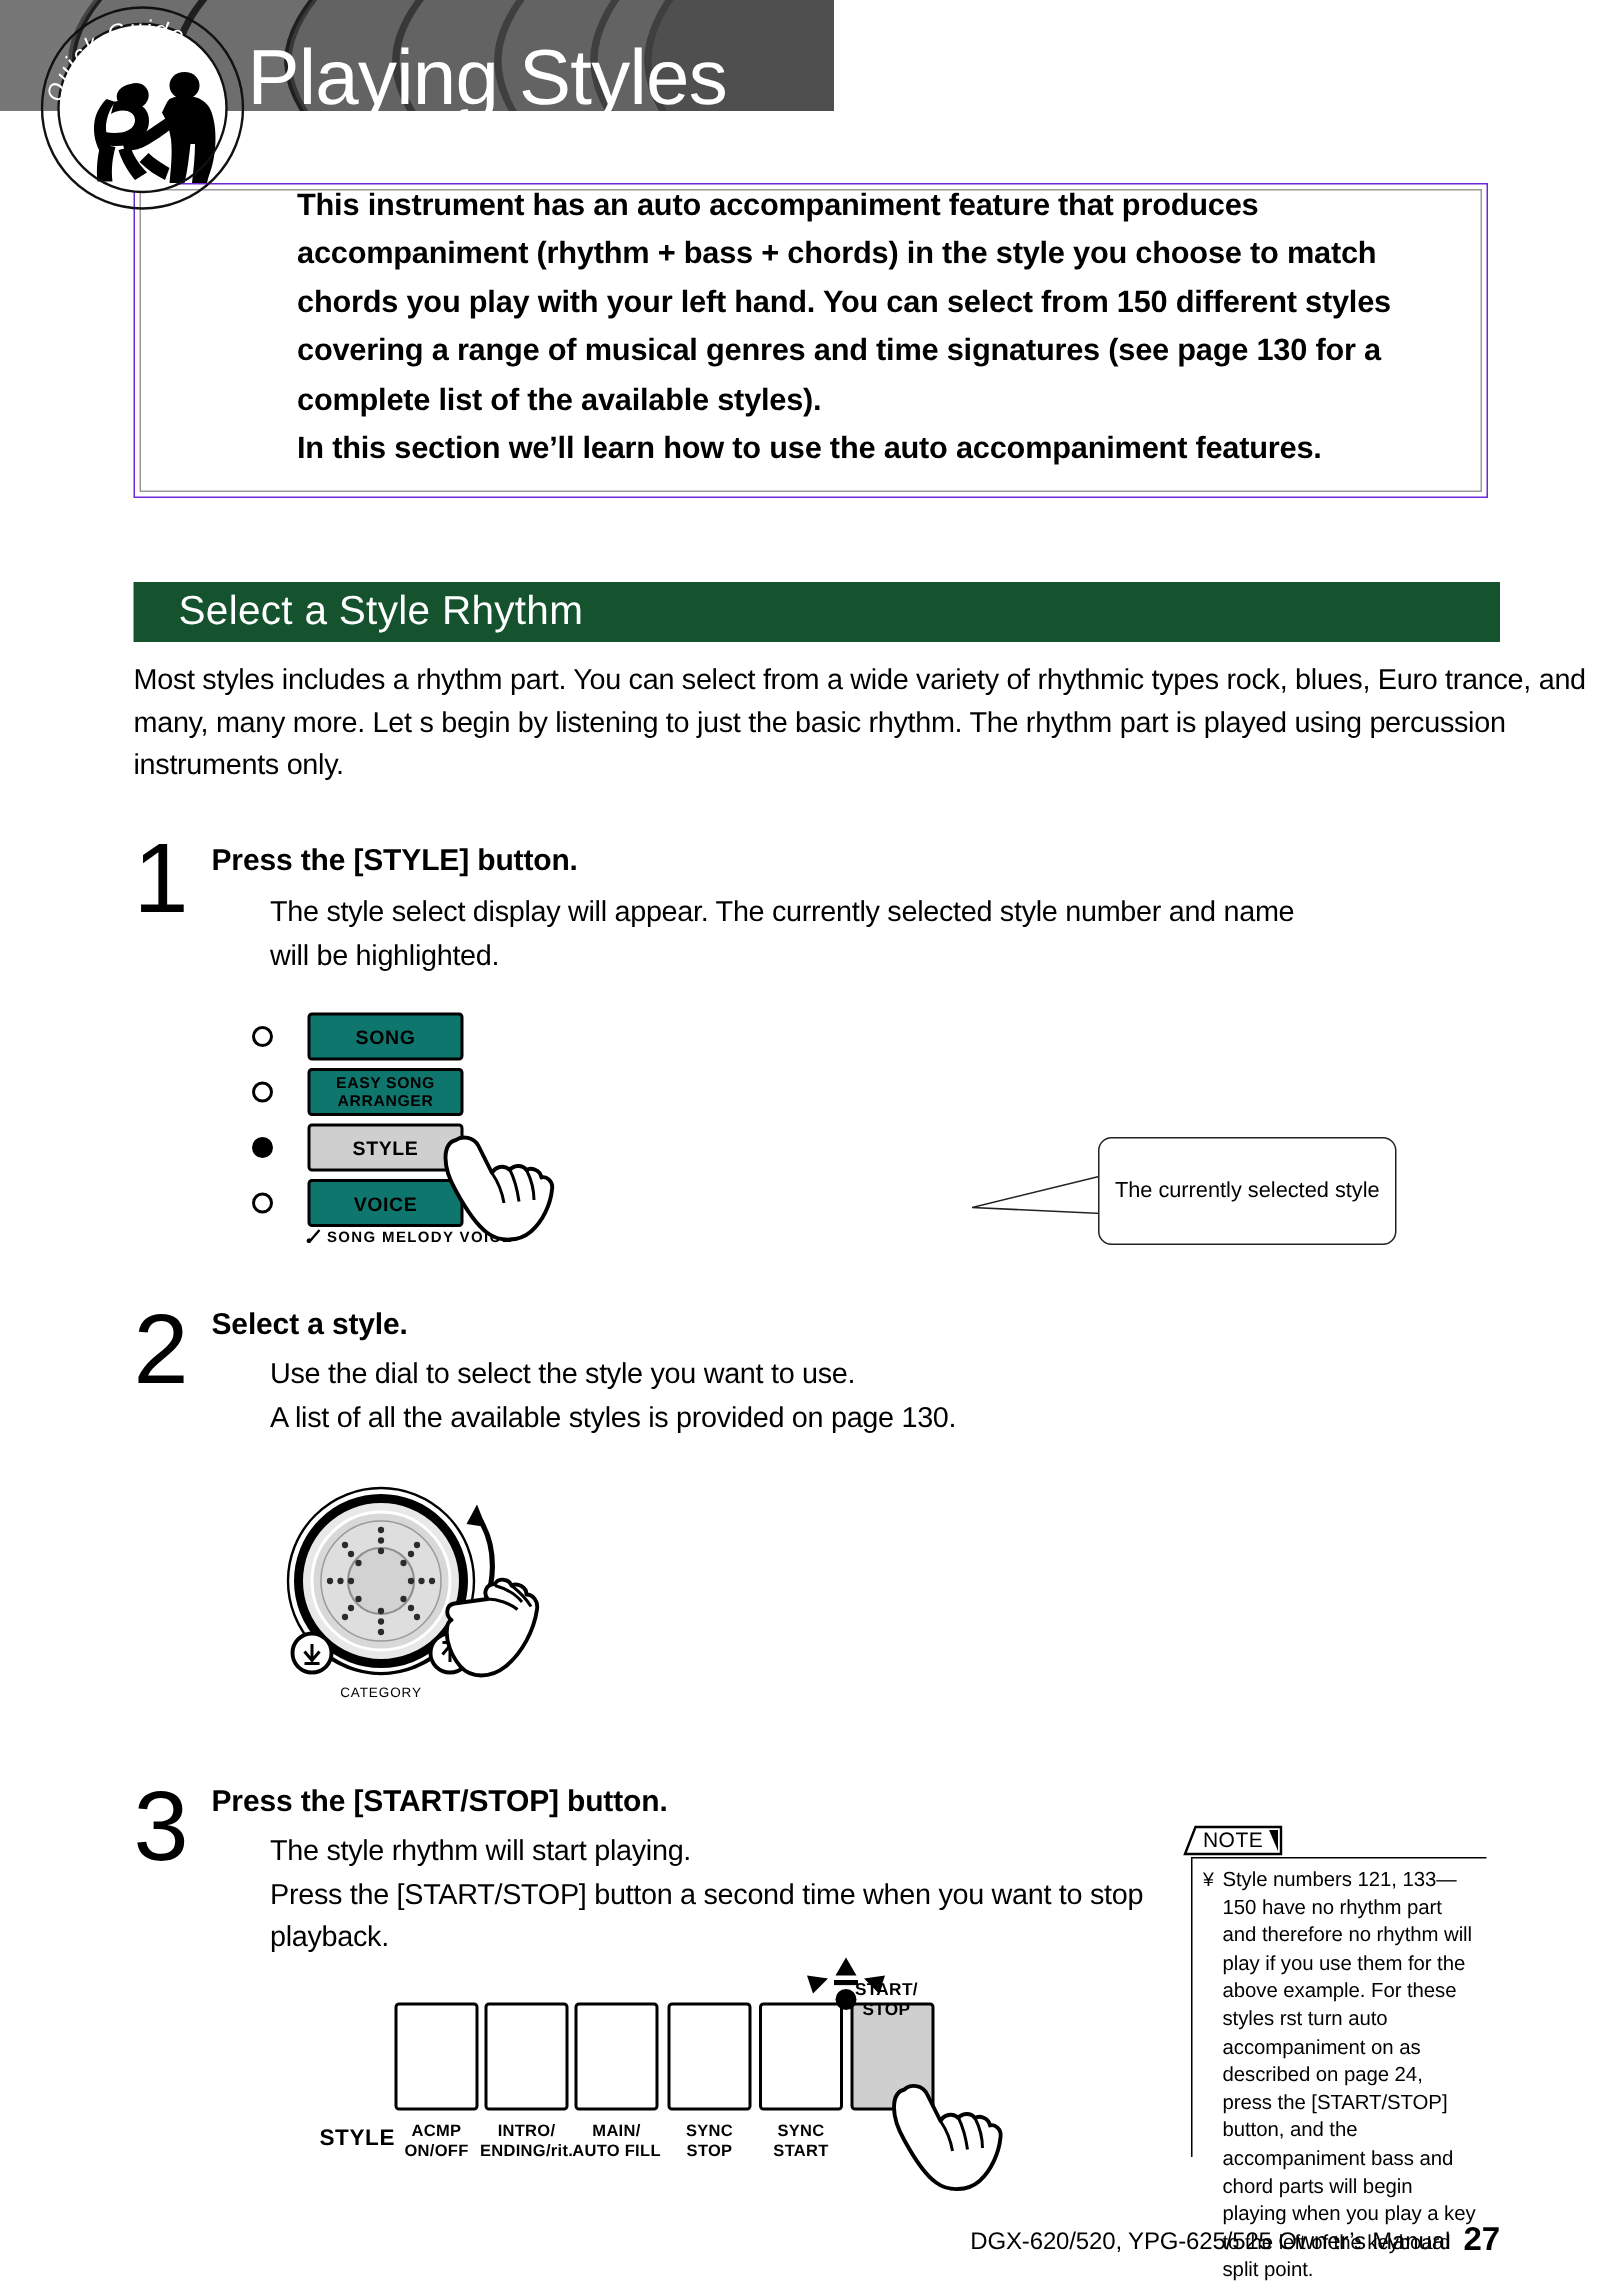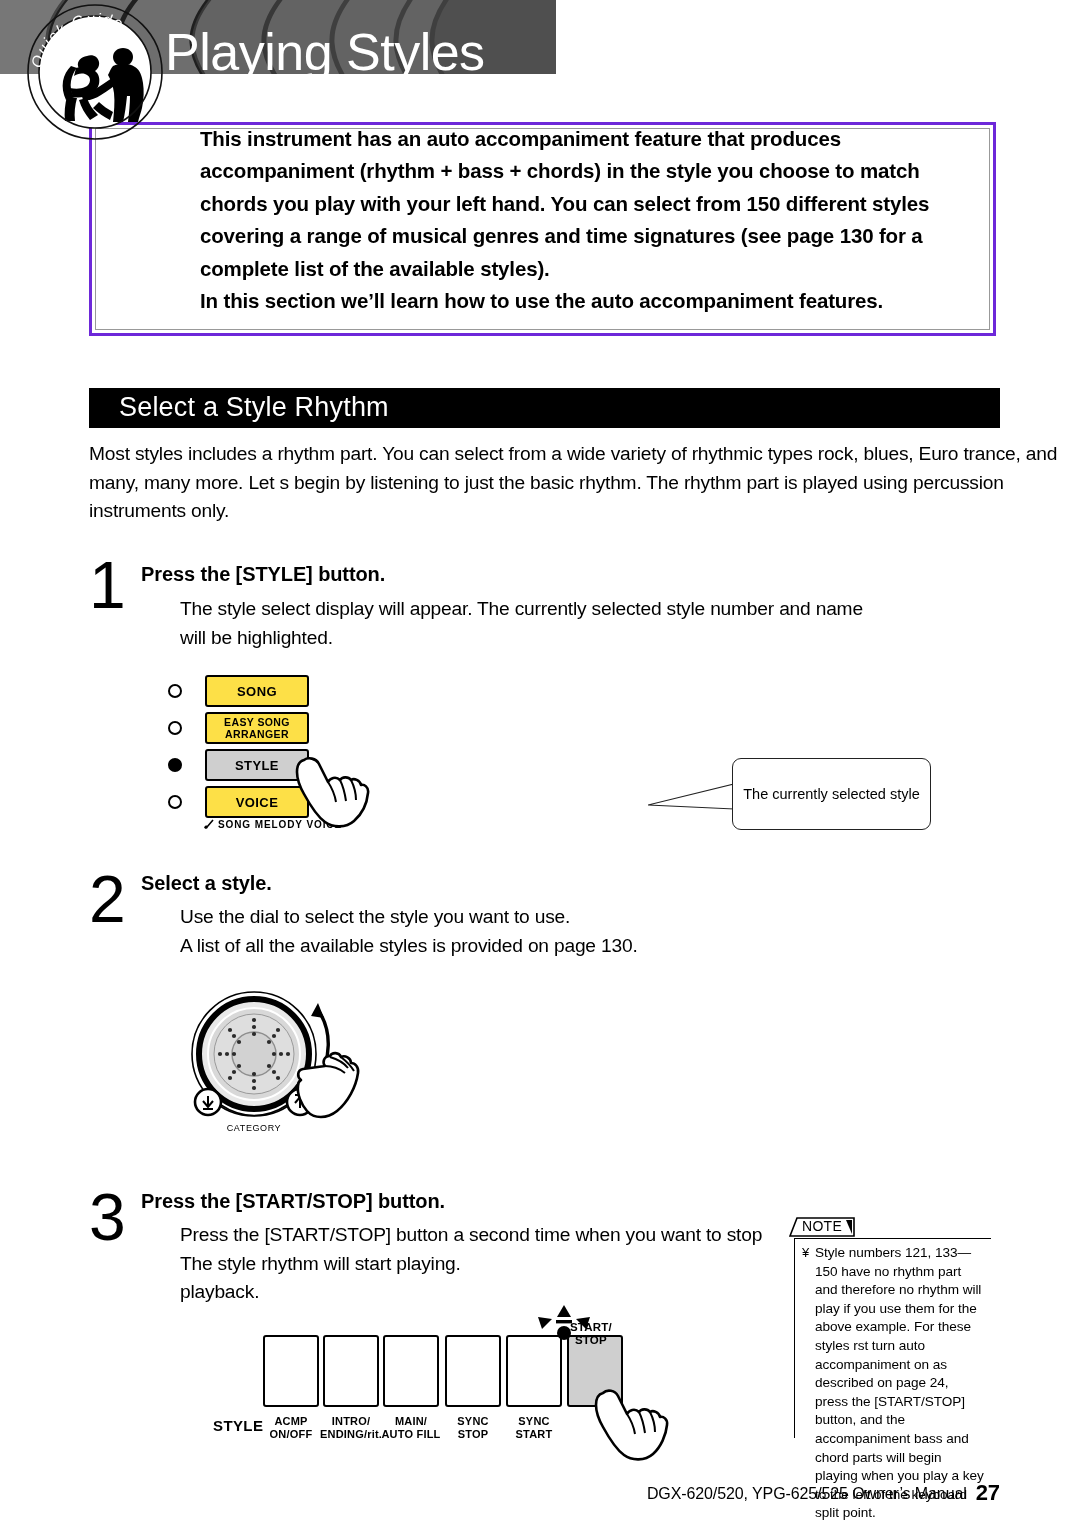--- a/index.html
+++ b/index.html
@@ -22,37 +22,37 @@
   }
   #logo{
     position:absolute;left:27px;top:4px;width:136px;height:136px;z-index:6;
   }
   #qg-text{
     position:absolute;left:0;top:0;width:136px;height:136px;z-index:8;
   }
   
   #intro-box{
     position:absolute;left:89px;top:122px;width:901px;height:208px;
-    border:3px solid #6d28d9;
+    border:1px solid #6d28d9;
   }
   #intro-box .inner{
     position:absolute;left:3px;top:3px;right:3px;bottom:3px;
     border:1px solid #999;
   }
   #intro-text{
     position:absolute;left:108px;top:-2px;width:760px;
     font-size:20.5px;font-weight:bold;line-height:32.4px;
     letter-spacing:-.15px;
   }
   #intro-text p{margin:0;}
   #intro-text p.second{margin-top:0px;}
   
   #sec-bar{
     position:absolute;left:89px;top:388px;width:911px;height:40px;
-    background:#000000;
+    background:#14532d;
   }
   #sec-bar .label{
     position:absolute;left:30px;top:4px;
     font-size:27px;color:#fff;font-weight:400;letter-spacing:.2px;
   }
   
   #body-par{
     position:absolute;left:89px;top:440px;width:975px;
     font-size:19.2px;line-height:28.5px;letter-spacing:-.2px;
   }
@@ -65,21 +65,21 @@
   .step-head{
     position:absolute;font-size:20px;font-weight:bold;letter-spacing:-.1px;
   }
   .step-body{
     position:absolute;font-size:19.2px;line-height:28.5px;letter-spacing:-.2px;margin-left:39px;
   }
   .step-body p{margin:0;}
   
   #panel1{position:absolute;left:160px;top:672px;width:350px;height:165px;}
   .pbtn{
-    position:absolute;border:2.5px solid #000;border-radius:3px;background:#fde047;
+    position:absolute;border:2.5px solid #000;border-radius:3px;background:#0f766e;
     display:flex;align-items:center;justify-content:center;text-align:center;
     font-weight:bold;letter-spacing:.4px;box-sizing:border-box;
   }
   .pled{
     position:absolute;width:14px;height:14px;border-radius:50%;
     border:2px solid #000;background:#fff;box-sizing:border-box;
   }
   .pled.on{background:#000;}
   #smv-label{
     position:absolute;left:44px;top:147px;font-size:10px;font-weight:bold;
@@ -328,22 +328,22 @@
              C60,13 64,17 63,23 C61,37 53,52 42,61 C32,69 19,69 12,61 C6,54 2,44 3,36 C3,33 4,31 6,30 Z" fill="#ffffff" stroke="#000" stroke-width="2.6" stroke-linejoin="round"></path>
     <path d="M30,16 C37,16 45,19 50,23" fill="none" stroke="#000" stroke-width="2"></path>
     <path d="M35,7 C42,9 49,13 53,18" fill="none" stroke="#000" stroke-width="2"></path>
     <path d="M46,7 C51,11 56,16 59,21" fill="none" stroke="#000" stroke-width="2"></path>
   </svg>
 </div>
 
 <div class="step-num" style="left:89px;top:1184px;">3</div>
 <div class="step-head" style="left:141px;top:1190px;">Press the [START/STOP] button.</div>
 <div class="step-body" style="left:141px;top:1221px;width:760px;">
+  <p>The style rhythm will start playing.</p>
   <p>Press the [START/STOP] button a second time when you want to stop</p>
-  <p>The style rhythm will start playing.</p>
   <p>playback.</p>
 </div>
 
 <div id="note">
   <div class="nbody"></div>
   <svg class="ntab" viewBox="0 0 68 22">
     <path d="M2,20 L9,2 L66,2 L66,20 Z" fill="#fff" stroke="#000" stroke-width="1.6"></path>
     <path d="M58,4 L64,4 L64,18 Z" fill="#000"></path>
   </svg>
   <div class="ntab" style="pointer-events:none;">

